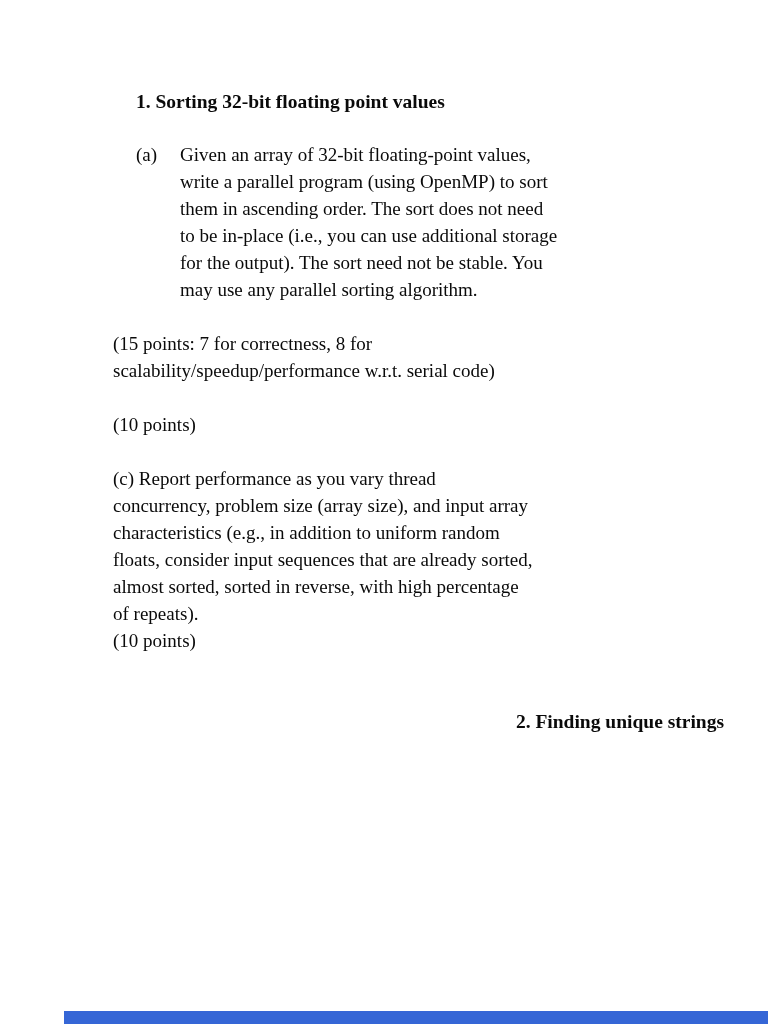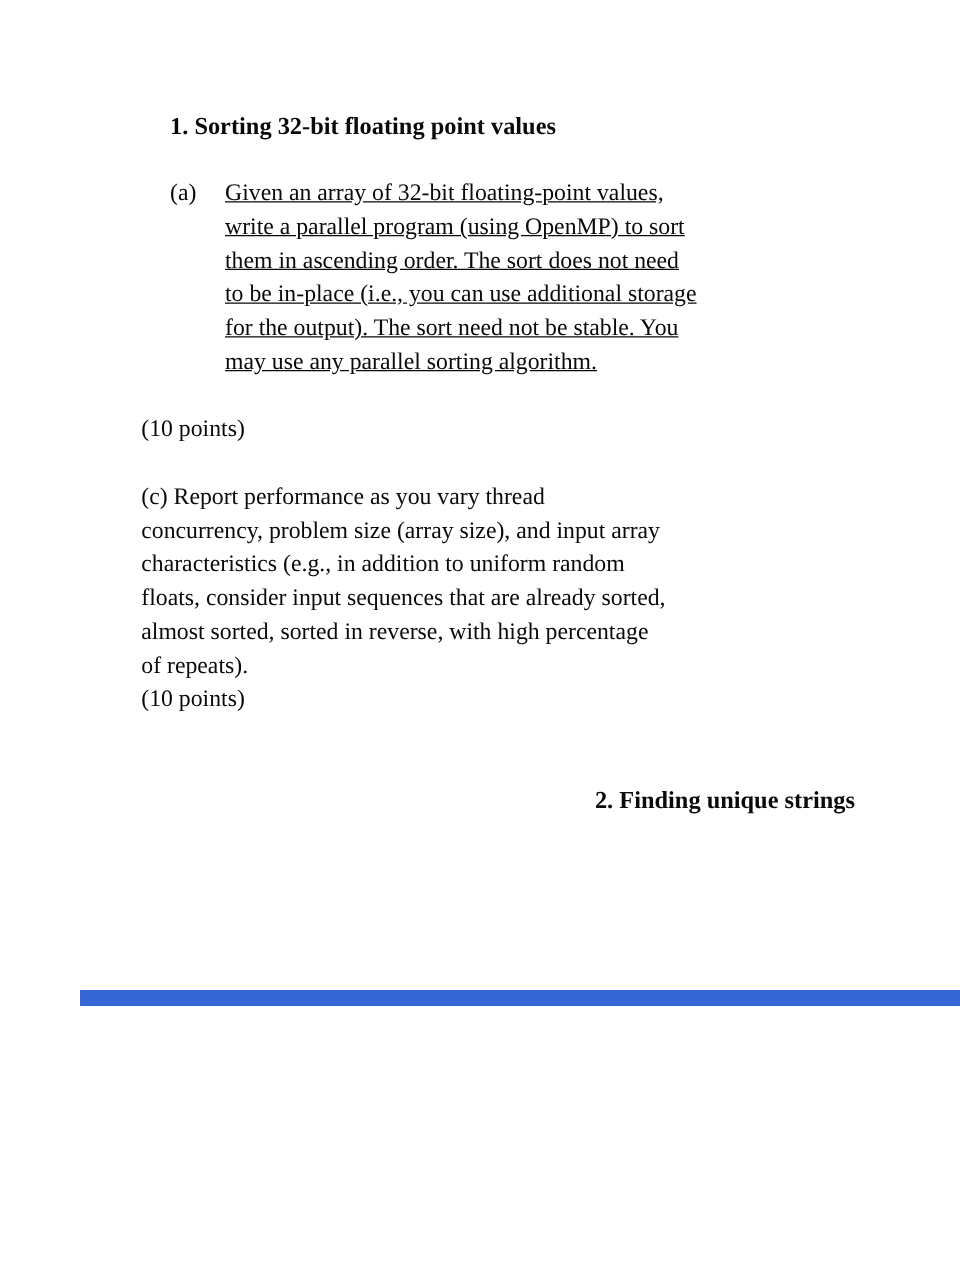--- a/index.html
+++ b/index.html
@@ -3,29 +3,29 @@
 <meta charset="utf-8">
 <style>
   html, body {
     margin: 0;
     padding: 0;
     background: #ffffff;
   }
   .page {
     position: relative;
     width: 768px;
-    height: 805px;
+    height: 1024px;
     background: #ffffff;
     overflow: hidden;
     font-family: "Liberation Serif", serif;
     font-size: 19px;
     line-height: 27px;
     color: #0a0a0a;
     box-sizing: border-box;
-    padding: 88px 84px 0 113px;
+    padding: 88px 44px 0 113px;
   }
   .heading {
     font-size: 19.5px;
     font-weight: bold;
     margin: 0 0 26px 23px;
     white-space: pre-line;
   }
   .heading-2 {
     margin: 54px 0 0 23px;
     text-align: right;
@@ -35,21 +35,20 @@
     margin-left: 23px;
     margin-bottom: 27px;
   }
   .item-hanging .item-label {
     width: 44px;
     flex: 0 0 44px;
   }
   .item-hanging .item-text {
     flex: 1 1 auto;
     white-space: pre-line;
-    text-decoration: underline;
   }
   .para {
     margin: 0 0 27px 0;
     white-space: pre-line;
   }
   .para-tight {
     margin: 0;
     white-space: pre-line;
   }
   .para-after-tight {
@@ -74,20 +73,22 @@
   <div class="item-hanging">
     <span class="item-label">(a)</span>
     <div class="item-text">Given an array of 32-bit floating-point values,
 write a parallel program (using OpenMP) to sort
 them in ascending order. The sort does not need
 to be in-place (i.e., you can use additional storage
 for the output). The sort need not be stable. You
 may use any parallel sorting algorithm.</div>
   </div>
 
+  <p class="para">(15 points: 7 for correctness, 8 for
+scalability/speedup/performance w.r.t. serial code)</p>
 
 
   <p class="para-after-tight">(10 points)</p>
 
   <p class="para-tight">(c) Report performance as you vary thread
 concurrency, problem size (array size), and input array
 characteristics (e.g., in addition to uniform random
 floats, consider input sequences that are already sorted,
 almost sorted, sorted in reverse, with high percentage
 of repeats).</p>

